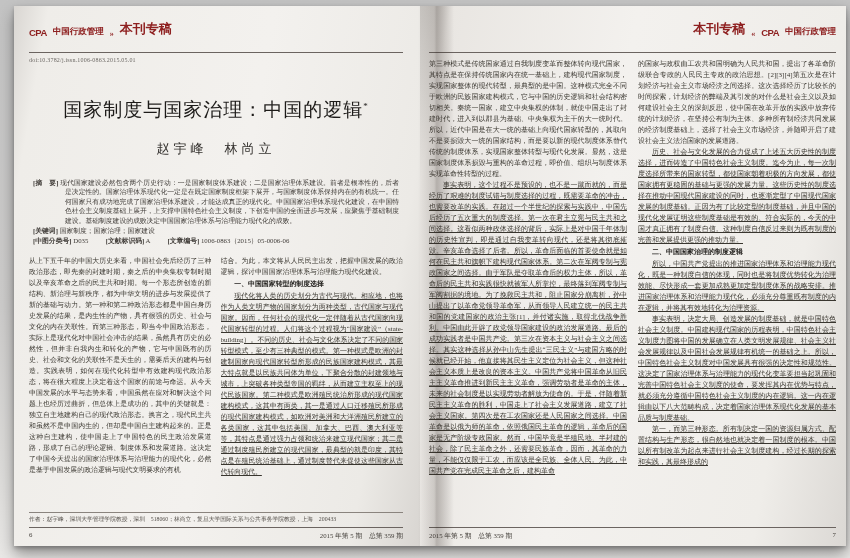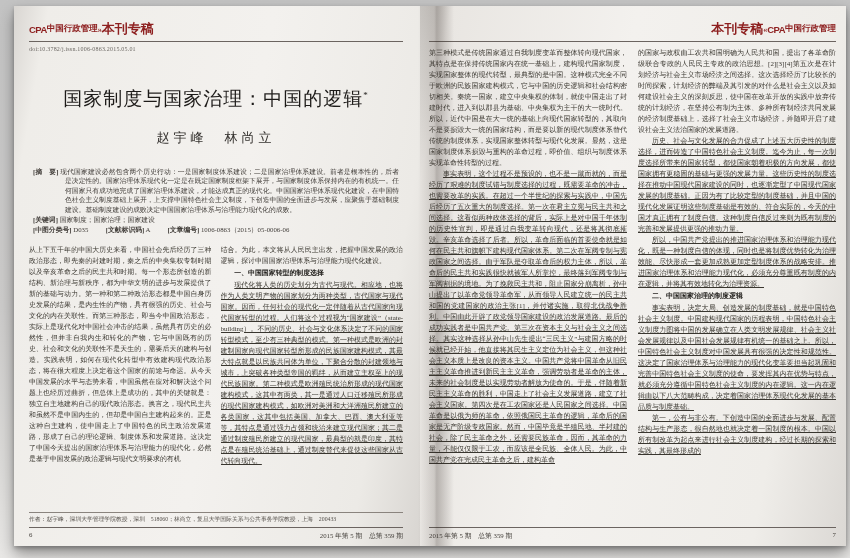--- a/index.html
+++ b/index.html
@@ -6,22 +6,22 @@
   .scene{position:relative;width:850px;height:558px;overflow:hidden;
     background:linear-gradient(180deg,#c3c3c3 0%,#cdcccb 55%,#dddcda 85%,#e9e8e6 100%);
     font-family:"Liberation Serif","DejaVu Serif",serif;color:#2e2c2a;}
   .book{position:absolute;left:14px;top:6px;width:832px;height:540px;display:flex;
     box-shadow:0 8px 14px rgba(0,0,0,.38),0 2px 4px rgba(0,0,0,.25);}
   .page{position:relative;height:540px;overflow:hidden;}
   .page-left{width:406px;background:linear-gradient(100deg,#d9d6d2 0%,#efede9 7%,#f3f1ee 52%,#eceae6 86%,#d8d5d1 100%);}
   .page-right{width:426px;background:linear-gradient(100deg,#c9c6c2 0%,#e9e6e2 6%,#f3f1ee 42%,#efede9 82%,#dbd8d4 100%);}
   .inner{position:absolute;inset:0;padding:14px 17px 0 15px;}
   .page-right .inner{padding:14px 10px 0 9px;}
-  .ph-row{display:flex;align-items:center;gap:0;font-size:8.5px;font-weight:bold;color:#8e2020;
-    border-bottom:1px solid #6b6460;padding-bottom:3px;}
+  .ph-row{display:flex;align-items:flex-end;gap:6px;font-size:8.5px;font-weight:bold;color:#8e2020;
+    border-bottom:1px solid #6b6460;padding-bottom:14px;}
   .ph-row.right{justify-content:flex-end;}
   .cpa{font-weight:900;letter-spacing:-.5px;font-size:9.5px;font-family:"Liberation Sans",sans-serif;}
   .ph-tag{font-size:13px;color:#8e2020;}
   .ph-arrow{font-size:8px;color:#8e2020;}
   .doi{font-size:6px;color:#6c6864;margin-top:4px;letter-spacing:.2px;}
   .title{margin-top:34px;text-align:center;font-size:19px;font-weight:normal;color:#1d1b19;letter-spacing:1px;}
   .title sup{font-size:9px;}
   .authors{margin-top:17px;text-align:center;font-size:13px;color:#35322f;letter-spacing:4px;}
   .abs{margin:20px 4px 0 4px;font-size:6.8px;line-height:9.4px;color:#403c38;text-align:justify;}
   .hang{padding-left:32px;text-indent:-32px;}
@@ -117,24 +117,24 @@
         </div>
 
         <div class="cols">
           <div class="col">
               <div class="blk cont">第三种模式是传统国家通过自我制度变革而整体转向现代国家，其特点是在保持传统国家内在统一基础上，建构现代国家制度，实现国家整体的现代转型，最典型的是中国。这种模式完全不同于欧洲的民族国家建构模式，它与中国的历史逻辑和社会结构密切相关。秦统一国家，建立中央集权的体制，就使中国走出了封建时代，进入到以郡县为基础、中央集权为主干的大一统时代。所以，近代中国是在大一统的基础上向现代国家转型的，其取向不是要损毁大一统的国家结构，而是要以新的现代制度体系替代传统的制度体系，实现国家整体转型与现代化发展。显然，这是国家制度体系损毁与重构的革命过程，即价值、组织与制度体系实现革命性转型的过程。</div>
               <div class="blk p">事实表明，这个过程不是预设的，也不是一蹴而就的，而是经历了艰难的制度试错与制度选择的过程，既需要革命的冲击，也需要改革的实践。在超过一个半世纪的探索与实践中，中国先后经历了五次重大的制度选择。第一次在君主立宪与民主共和之间选择。这看似两种政体选择的背后，实际上是对中国千年体制的历史性宣判，即是通过自我变革转向现代，还是将其彻底摧毁。辛亥革命选择了后者。所以，革命后面临的首要使命就是如何在民主共和旗帜下建构现代国家体系。第二次在军阀专制与宪政国家之间选择。由于军队是夺取革命后的权力主体，所以，革命后的民主共和实践很快就被军人所掌控，最终落到军阀专制与军阀割据的境地。为了挽救民主共和，阻止国家分崩离析，孙中山提出了以革命党领导革命军，从而领导人民建立统一的民主共和国的党建国家的政治主张[1]，并付诸实施，取得北伐战争胜利。中国由此开辟了政党领导国家建设的政治发展道路。最后的成功实践者是中国共产党。第三次在资本主义与社会主义之间选择。其实这种选择从孙中山先生提出“三民主义”与建国方略的时候就已经开始，他直接将其民生主义定位为社会主义，但这种社会主义本质上是改良的资本主义。中国共产党将中国革命从旧民主主义革命推进到新民主主义革命，强调劳动者是革命的主体，未来的社会制度是以实现劳动者解放为使命的。于是，伴随着新民主主义革命的胜利，中国走上了社会主义发展道路，建立了社会主义国家。第四次是在工农国家还是人民国家之间选择。中国革命是以俄为师的革命，依照俄国民主革命的逻辑，革命后的国家是无产阶级专政国家。然而，中国毕竟是半殖民地、半封建的社会，除了民主革命之外，还需要民族革命，因而，其革命的力量，不能仅仅限于工农，而应该是全民族、全体人民。为此，中国共产党在完成民主革命之后，建构革命</div>
             </div>
           <div class="col">
               <div class="blk cont">的国家与政权由工农共和国明确为人民共和国，提出了各革命阶级联合专政的人民民主专政的政治思想。[2][3][4]第五次是在计划经济与社会主义市场经济之间选择。这次选择经历了比较长的时间探索，计划经济的弊端及其引发的对什么是社会主义以及如何建设社会主义的深刻反思，使中国在改革开放的实践中放弃传统的计划经济，在坚持公有制为主体、多种所有制经济共同发展的经济制度基础上，选择了社会主义市场经济，并随即开启了建设社会主义法治国家的发展道路。</div>
               <div class="blk p">历史、社会与文化发展的合力促成了上述五大历史性的制度选择，进而铸造了中国特色社会主义制度。迄今为止，每一次制度选择所带来的国家转型，都使国家朝着积极的方向发展，都使国家拥有更稳固的基础与更强的发展力量。这些历史性的制度选择在推动中国现代国家建设的同时，也逐渐定型了中国现代国家发展的制度基础。正因为有了比较定型的制度基础，并且中国的现代化发展证明这些制度基础是有效的、符合实际的，今天的中国才真正拥有了制度自信。这种制度自信反过来则为既有制度的完善和发展提供更强的推动力量。</div>
+              <div class="blk h">二、中国国家治理的制度逻辑</div>
               <div class="blk p">所以，中国共产党提出的推进国家治理体系和治理能力现代化，既是一种制度自信的体现，同时也是将制度优势转化为治理效能、尽快形成一套更加成熟更加定型制度体系的战略安排。推进国家治理体系和治理能力现代化，必须充分尊重既有制度的内在逻辑，并将其有效地转化为治理资源。</div>
-              <div class="blk h">二、中国国家治理的制度逻辑</div>
               <div class="blk p">事实表明，决定大局、创造发展的制度基础，就是中国特色社会主义制度。中国建构现代国家的历程表明，中国特色社会主义制度力图将中国的发展确立在人类文明发展规律、社会主义社会发展规律以及中国社会发展规律有机统一的基础之上。所以，中国特色社会主义制度对中国发展具有很强的决定性和规范性。这决定了国家治理体系与治理能力的现代化变革要担当起巩固和完善中国特色社会主义制度的使命，要发挥其内在优势与特点，就必须充分遵循中国特色社会主义制度的内在逻辑。这一内在逻辑由以下八大范畴构成，决定着国家治理体系现代化发展的基本品质与制度基础。</div>
-              <div class="blk p">第一，公有与非公有。下创造中国的全面进步与发展、配置结构与生产形态，很自然地也就决定着一国制度的根本。中国以所有制改革为起点来进行社会主义制度建构，经过长期的探索和实践，其最终形成的</div>
+              <div class="blk p">第一，而第三种形态。所有制决定一国的资源归属方式、配置结构与生产形态，很自然地也就决定着一国制度的根本。中国以所有制改革为起点来进行社会主义制度建构，经过长期的探索和实践，其最终形成的</div>
             </div>
         </div>
 
         <div class="pfoot">
           <div class="foot-row">
             <span>2015 年第 5 期　总第 359 期</span>
             <span>7</span>
           </div>
         </div>
       </div>

